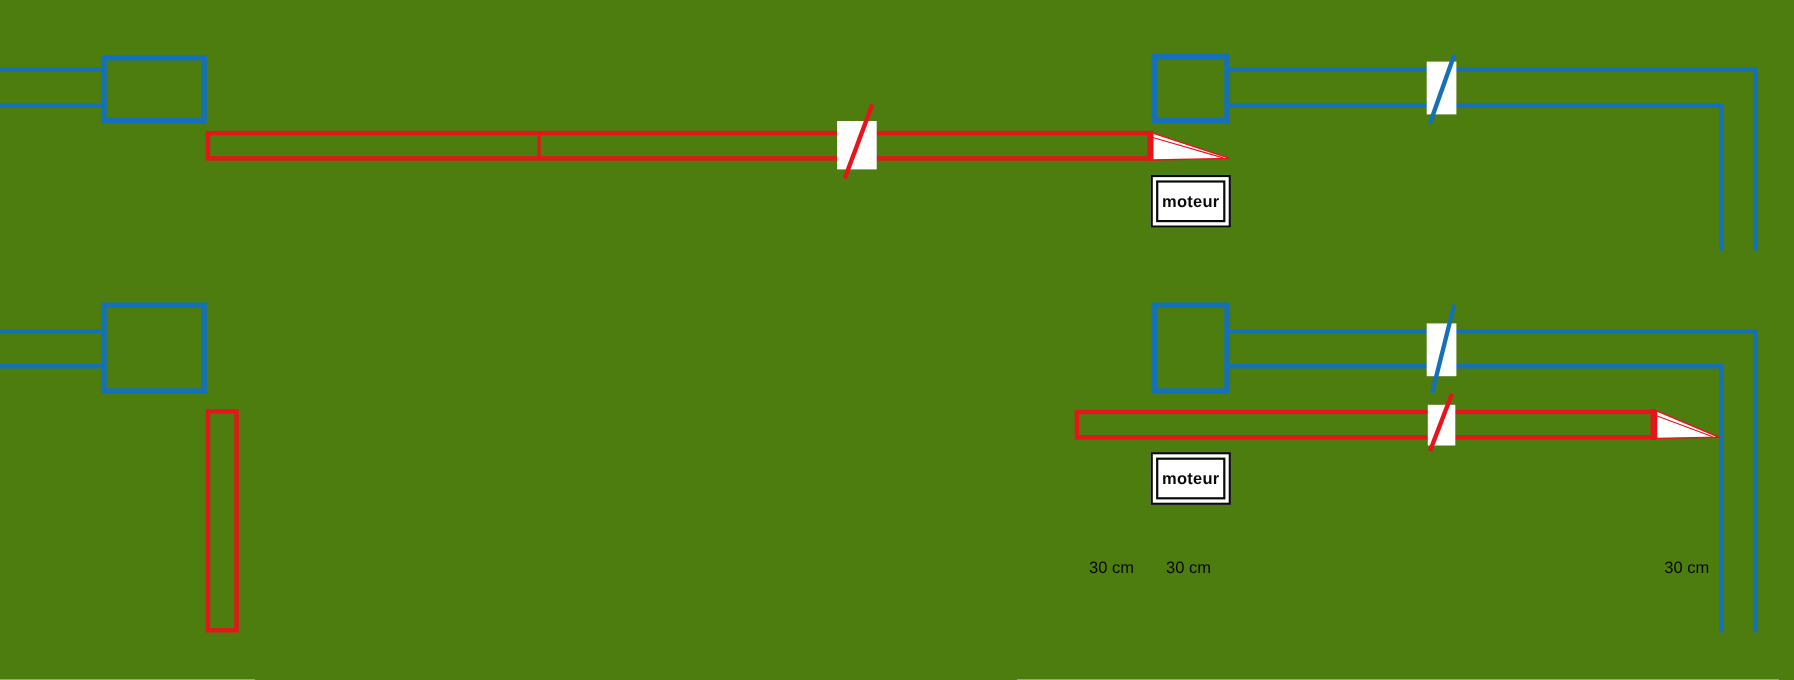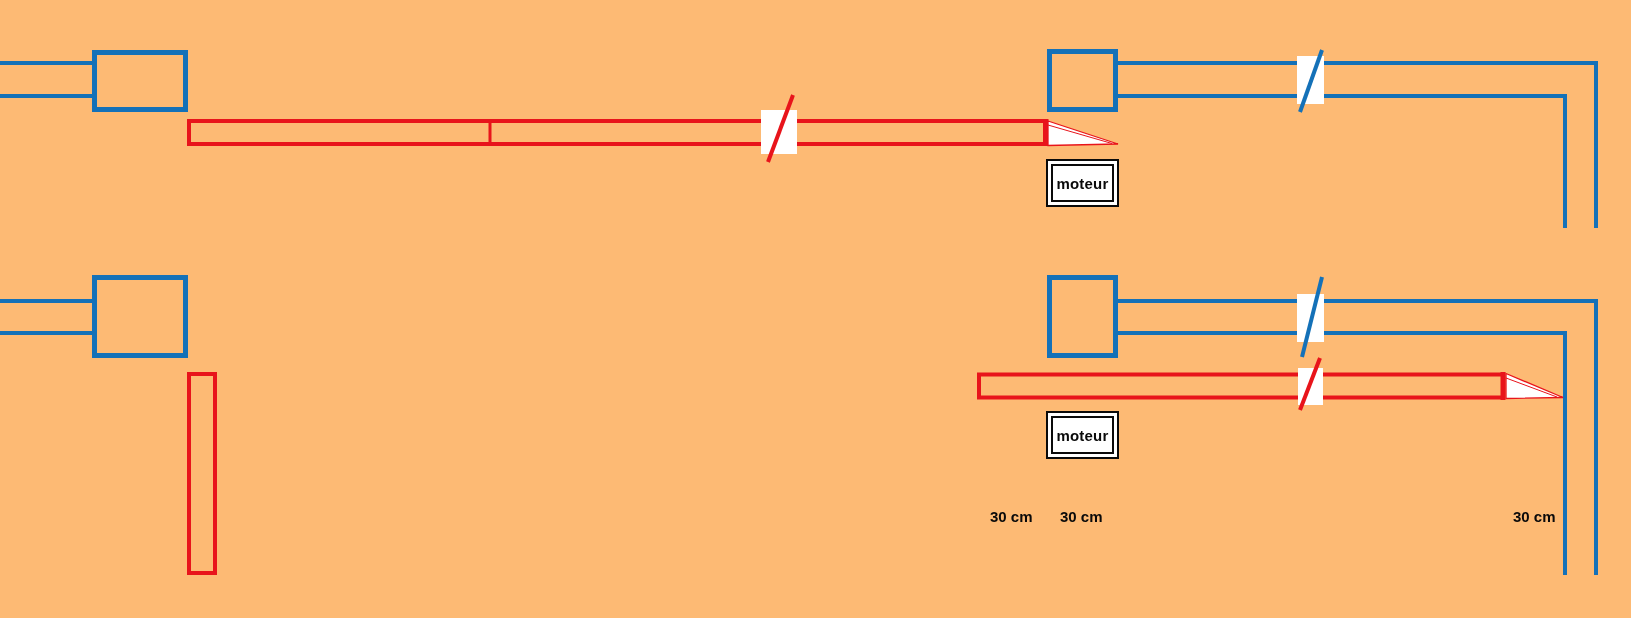--- a/index.html
+++ b/index.html
@@ -4,21 +4,21 @@
 <style>
   html, body {
     margin: 0;
     padding: 0;
     background: #ffffff;
   }
   .canvas {
     position: relative;
     width: 1631px;
     height: 618px;
-    background: #fdba74;
+    background: #4d7c0f;
     overflow: hidden;
     font-family: "Liberation Sans", sans-serif;
   }
   .drawing {
     position: absolute;
     left: 0;
     top: 0;
   }
   
   .wall   { stroke: var(--wall, #1471B8); fill: none; }
@@ -43,21 +43,21 @@
     display: flex;
     align-items: center;
     justify-content: center;
     font-weight: bold;
     font-size: 15px;
     letter-spacing: 0.2px;
     color: var(--ink, #000);
   }
   .dim {
     position: absolute;
-    font-weight: bold;
+    font-weight: normal;
     font-size: 15px;
     color: var(--ink, #000);
     white-space: nowrap;
   }
 </style>
 </head>
 <body>
 
 <div class="canvas">
 

